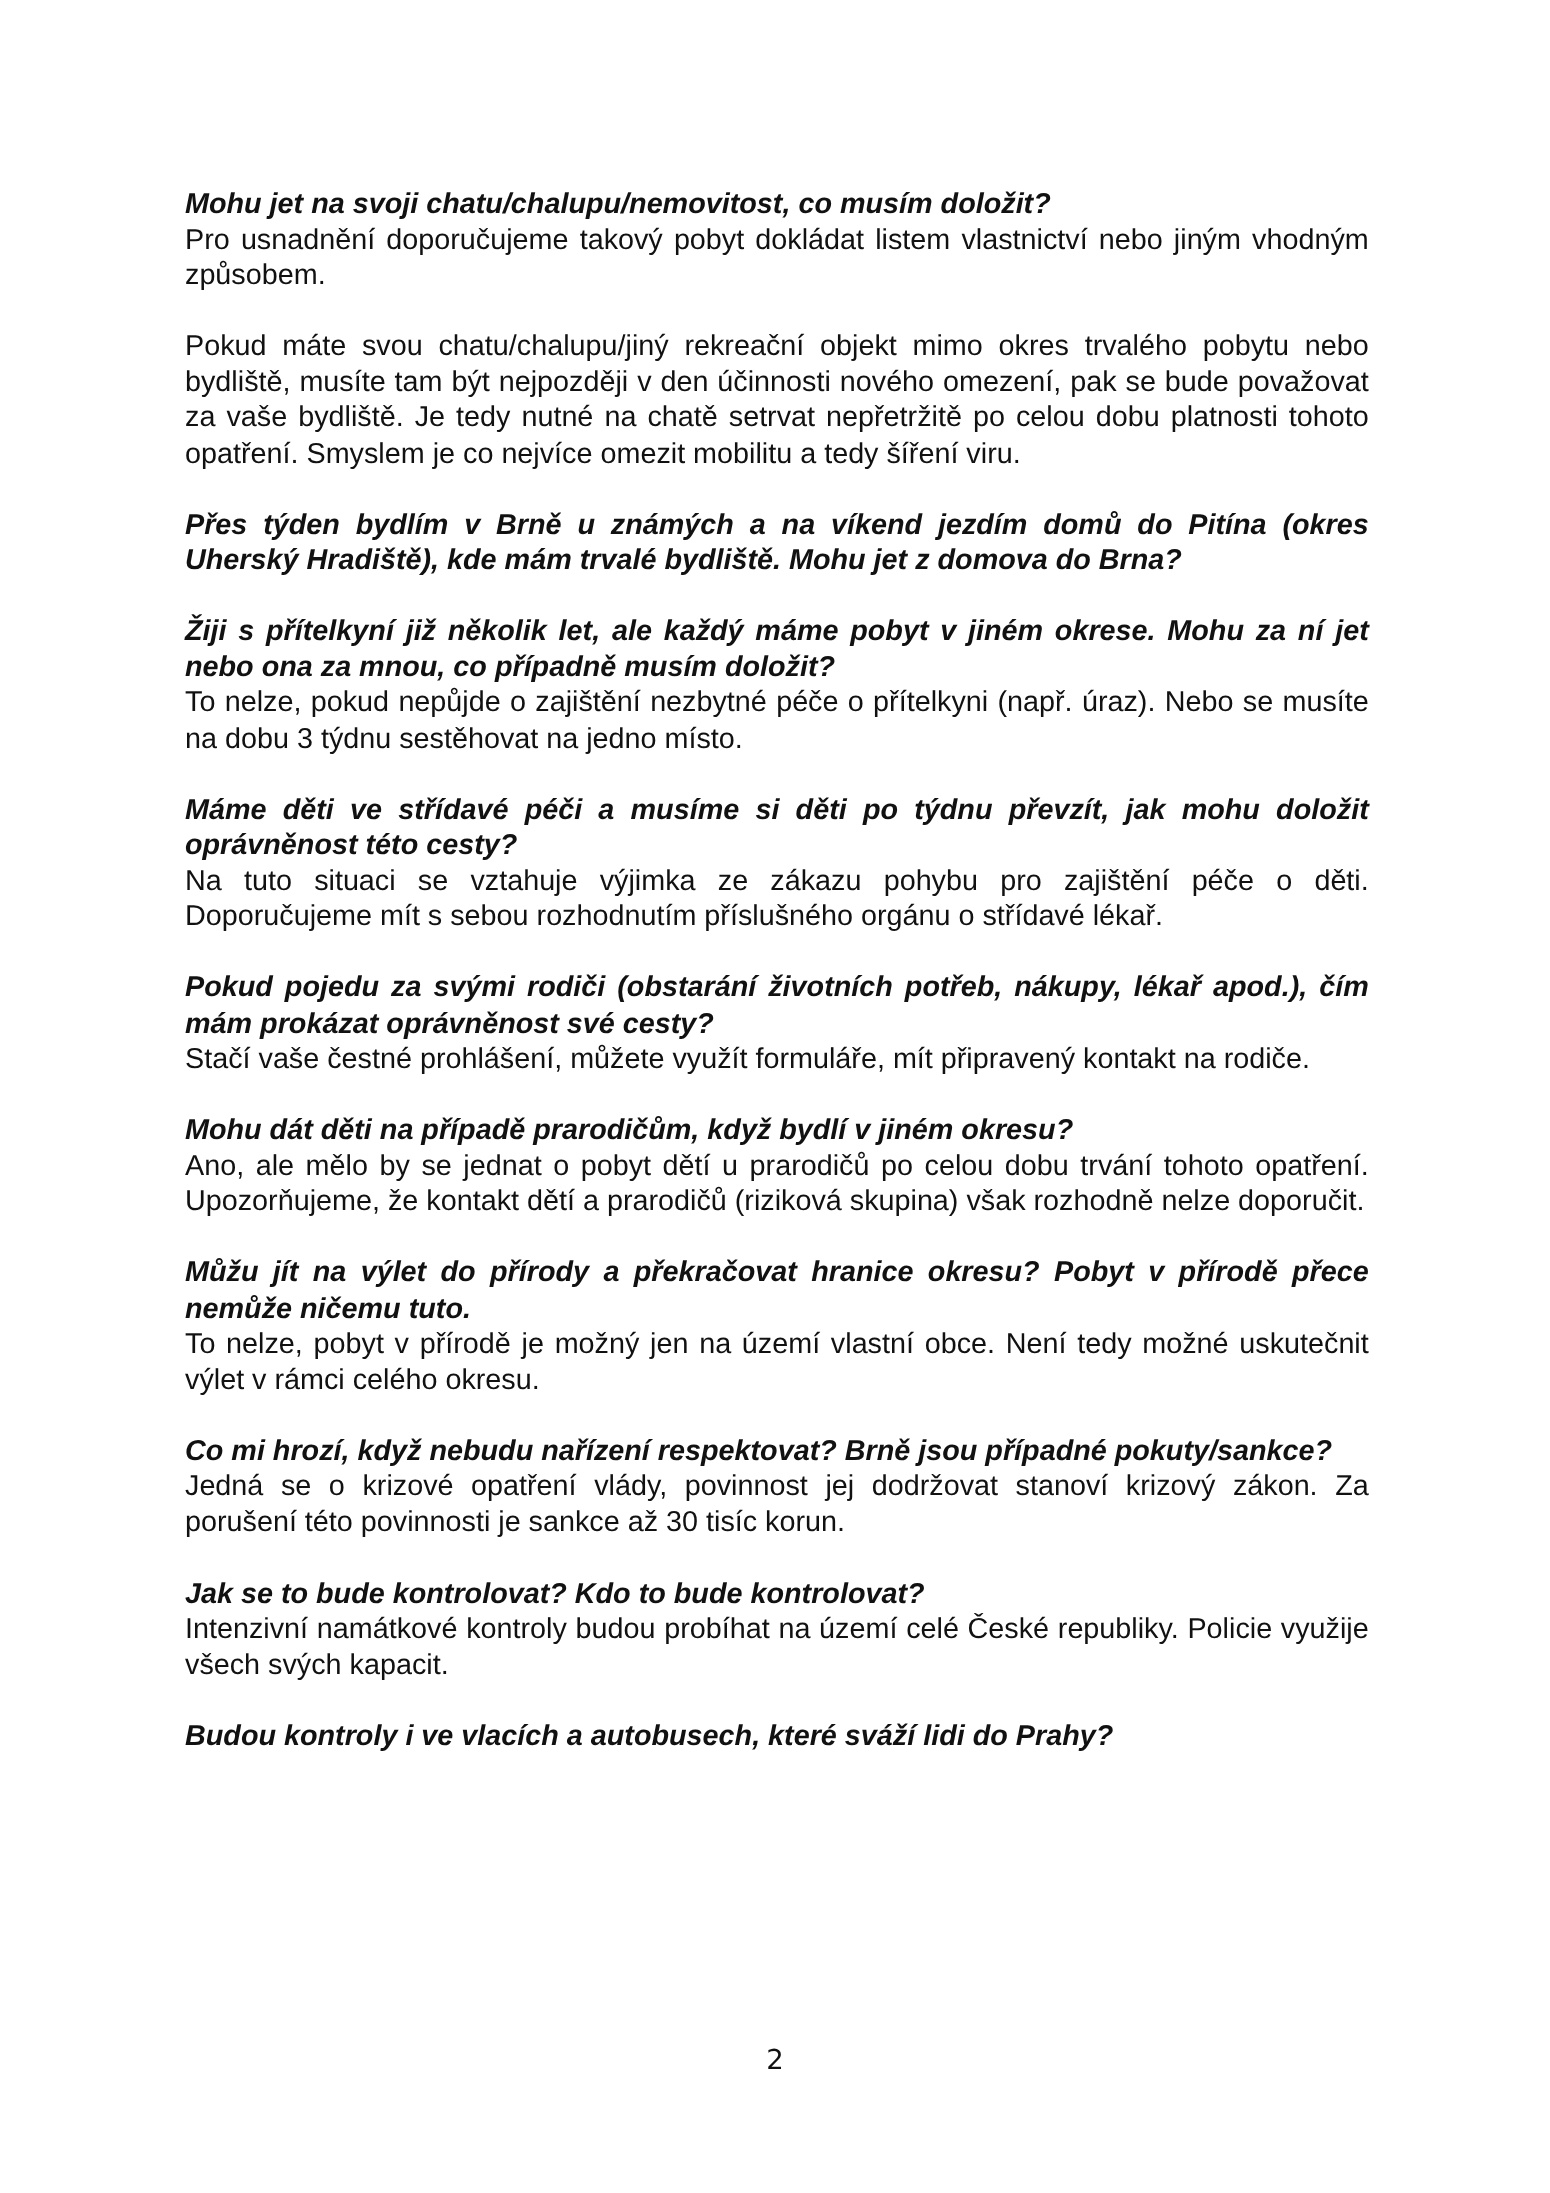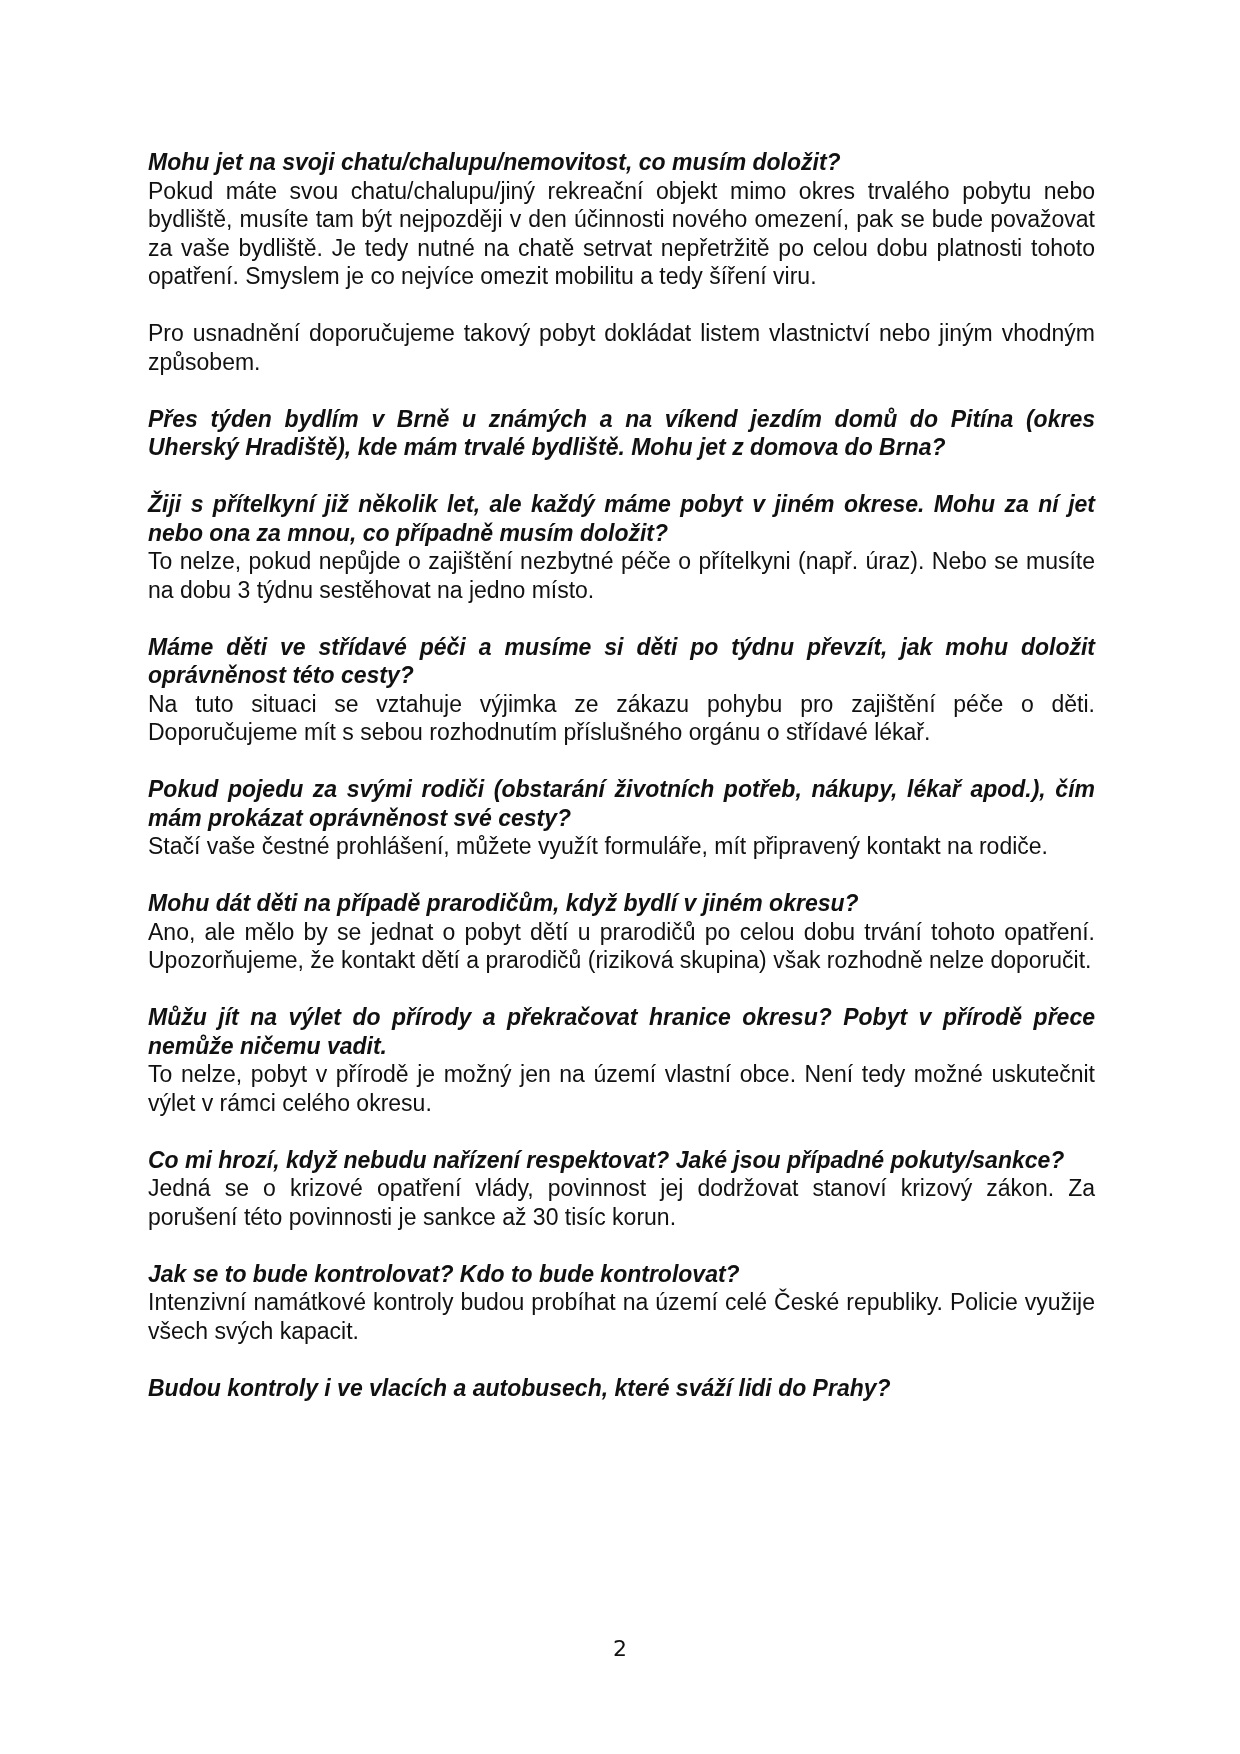--- a/index.html
+++ b/index.html
@@ -50,22 +50,22 @@
       color: #111111;
     }
   </style>
 </head>
 <body>
 
 <div class="page">
 
   <div class="qa">
     <p class="q">Mohu jet na svoji chatu/chalupu/nemovitost, co musím doložit?</p>
+    <p class="a">Pro usnadnění doporučujeme takový pobyt dokládat listem vlastnictví nebo jiným vhodným způsobem.</p>
     <p class="a">Pokud máte svou chatu/chalupu/jiný rekreační objekt mimo okres trvalého pobytu nebo bydliště, musíte tam být nejpozději v den účinnosti nového omezení, pak se bude považovat za vaše bydliště. Je tedy nutné na chatě setrvat nepřetržitě po celou dobu platnosti tohoto opatření. Smyslem je co nejvíce omezit mobilitu a tedy šíření viru.</p>
-    <p class="a">Pro usnadnění doporučujeme takový pobyt dokládat listem vlastnictví nebo jiným vhodným způsobem.</p>
   </div>
 
   <div class="qa">
     <p class="q">Přes týden bydlím v Brně u známých a na víkend jezdím domů do Pitína (okres Uherský Hradiště), kde mám trvalé bydliště. Mohu jet z domova do Brna?</p>
   </div>
 
   <div class="qa">
     <p class="q">Žiji s přítelkyní již několik let, ale každý máme pobyt v jiném okrese. Mohu za ní jet nebo ona za mnou, co případně musím doložit?</p>
     <p class="a">To nelze, pokud nepůjde o zajištění nezbytné péče o přítelkyni (např. úraz). Nebo se musíte na dobu 3 týdnu sestěhovat na jedno místo.</p>
   </div>
@@ -79,26 +79,26 @@
     <p class="q">Pokud pojedu za svými rodiči (obstarání životních potřeb, nákupy, lékař apod.), čím mám prokázat oprávněnost své cesty?</p>
     <p class="a">Stačí vaše čestné prohlášení, můžete využít formuláře, mít připravený kontakt na rodiče.</p>
   </div>
 
   <div class="qa">
     <p class="q">Mohu dát děti na případě prarodičům, když bydlí v jiném okresu?</p>
     <p class="a">Ano, ale mělo by se jednat o pobyt dětí u prarodičů po celou dobu trvání tohoto opatření. Upozorňujeme, že kontakt dětí a prarodičů (riziková skupina) však rozhodně nelze doporučit.</p>
   </div>
 
   <div class="qa">
-    <p class="q">Můžu jít na výlet do přírody a překračovat hranice okresu? Pobyt v přírodě přece nemůže ničemu vadit.</p>
+    <p class="q">Můžu jít na výlet do přírody a překračovat hranice okresu? Pobyt v přírodě přece nemůže ničemu tuto.</p>
     <p class="a">To nelze, pobyt v přírodě je možný jen na území vlastní obce. Není tedy možné uskutečnit výlet v rámci celého okresu.</p>
   </div>
 
   <div class="qa">
-    <p class="q">Co mi hrozí, když nebudu nařízení respektovat? Jaké jsou případné pokuty/sankce?</p>
+    <p class="q">Co mi hrozí, když nebudu nařízení respektovat? Brně jsou případné pokuty/sankce?</p>
     <p class="a">Jedná se o krizové opatření vlády, povinnost jej dodržovat stanoví krizový zákon. Za porušení této povinnosti je sankce až 30 tisíc korun.</p>
   </div>
 
   <div class="qa">
     <p class="q">Jak se to bude kontrolovat? Kdo to bude kontrolovat?</p>
     <p class="a">Intenzivní namátkové kontroly budou probíhat na území celé České republiky. Policie využije všech svých kapacit.</p>
   </div>
 
   <div class="qa">
     <p class="q">Budou kontroly i ve vlacích a autobusech, které sváží lidi do Prahy?</p>

